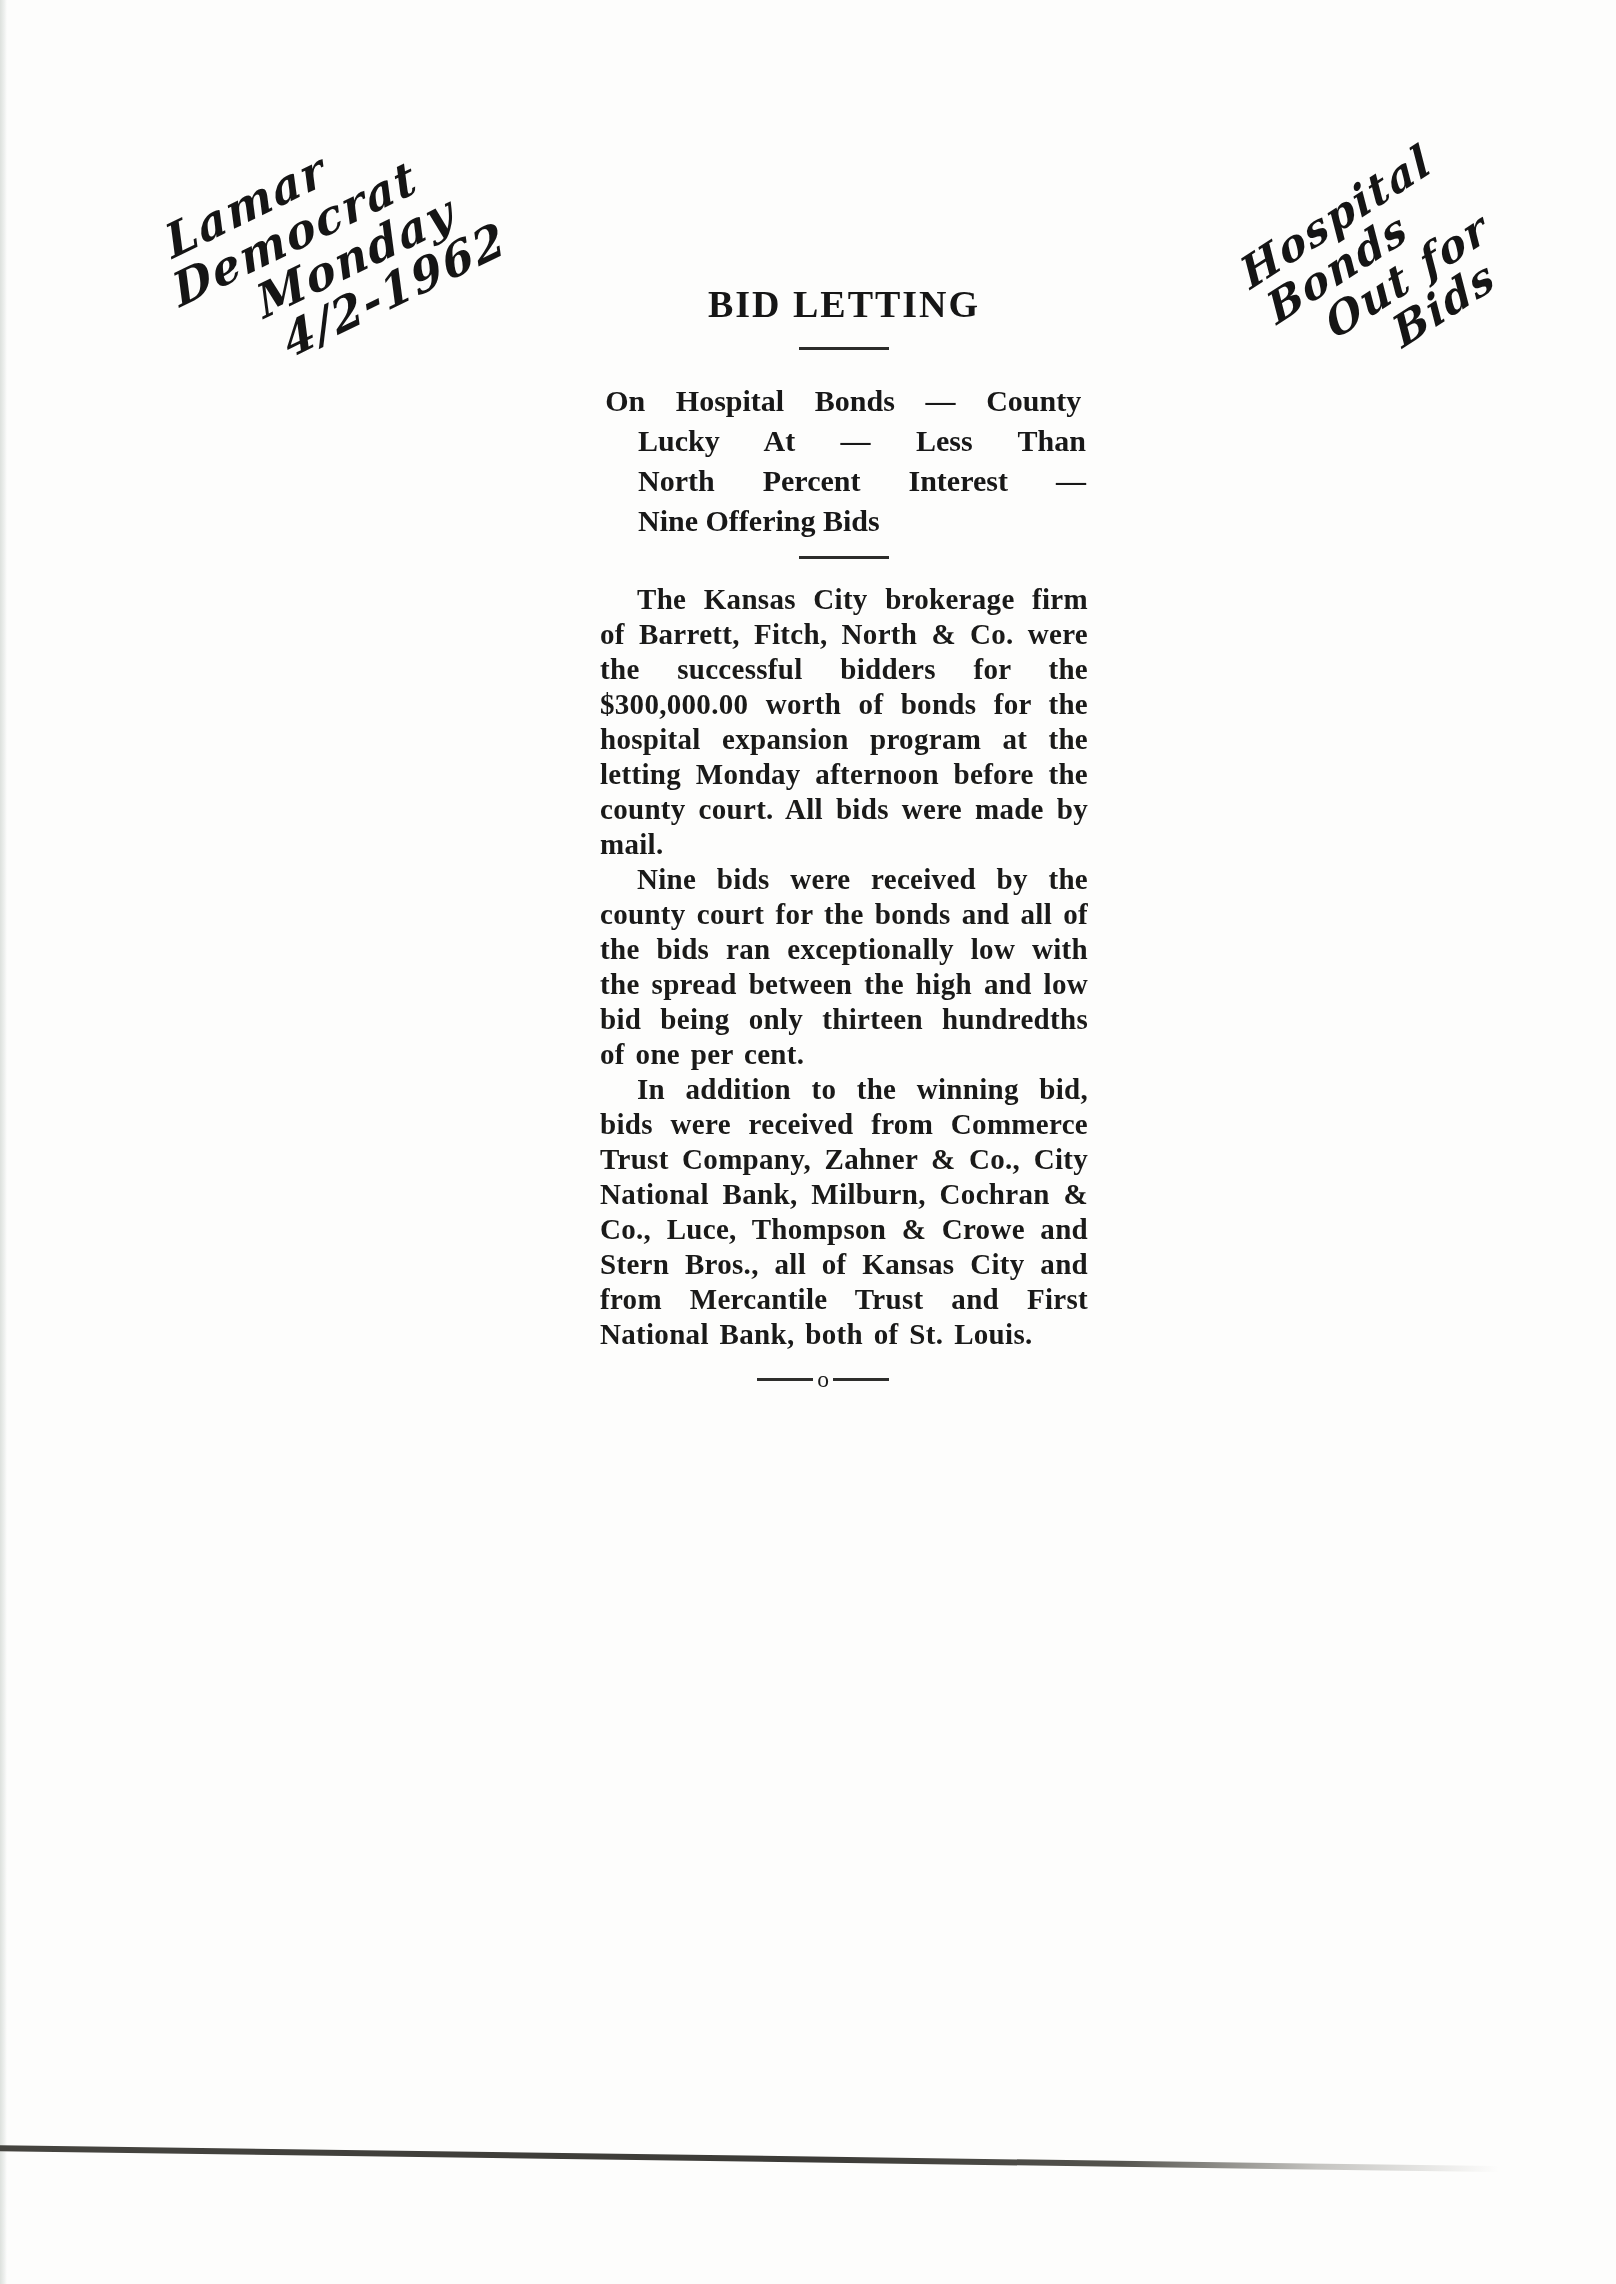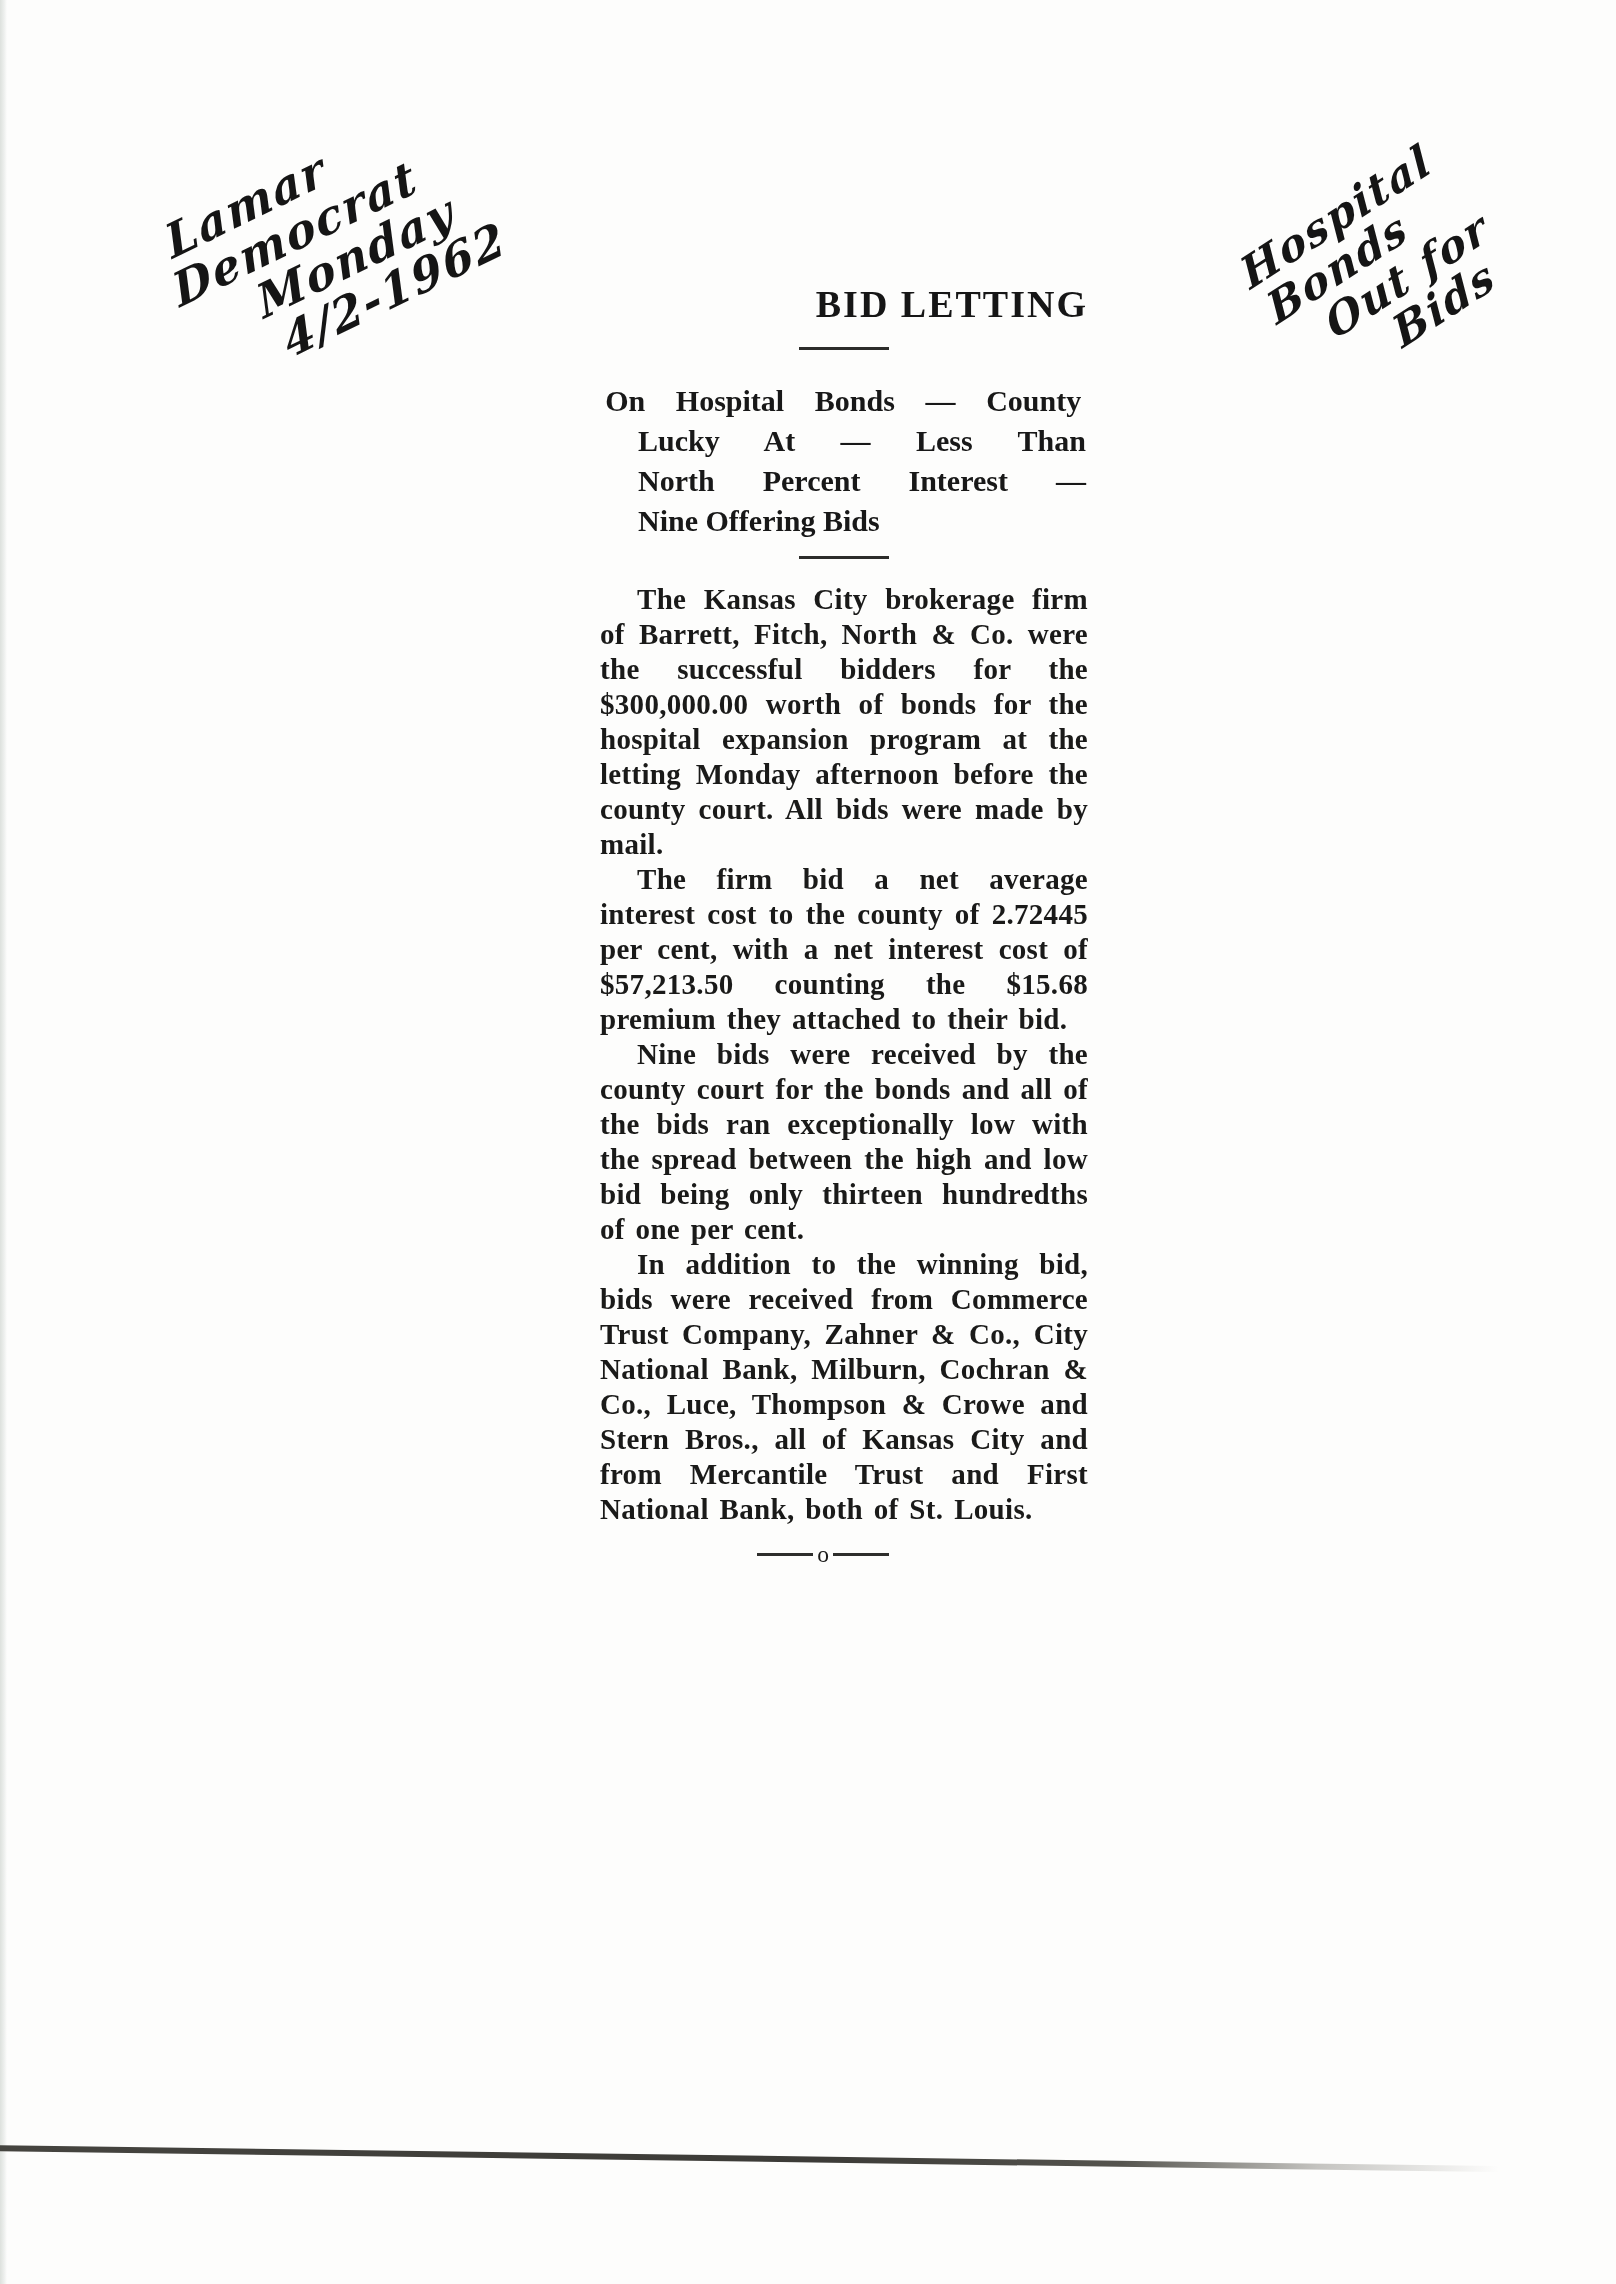--- a/index.html
+++ b/index.html
@@ -68,21 +68,21 @@
   .note-right .l3 { margin-left: 56px; }
   .note-right .l4 { margin-left: 114px; }
 
   
   .column {
     position: absolute;
     left: 600px; top: 282px;
     width: 488px;
   }
   .headline {
-    text-align: right;
+    text-align: center;
     font-size: 38px;
     font-weight: 700;
     letter-spacing: 2px;
     white-space: nowrap;
     color: #161616;
   }
   .rule {
     height: 3.3px;
     background: #2c2c2a;
     margin: 0 auto;
@@ -165,21 +165,20 @@
     <div class="subhead">
       <div class="subhead-line first">On Hospital Bonds — County</div>
       <div class="subhead-line">Lucky At — Less Than</div>
       <div class="subhead-line">North Percent Interest —</div>
       <div class="subhead-line last">Nine Offering Bids</div>
     </div>
     <div class="rule r2"></div>
 
     <div class="body-text">
       <p>The Kansas City brokerage firm of Barrett, Fitch, North &amp; Co. were the successful bidders for the $300,000.00 worth of bonds for the hospital expansion program at the letting Monday afternoon before the county court. All bids were made by mail.</p>
-      <p>The firm bid a net average interest cost to the county of 2.72445 per cent, with a net interest cost of $57,213.50 counting the $15.68 premium they attached to their bid.</p>
       <p>Nine bids were received by the county court for the bonds and all of the bids ran exceptionally low with the spread between the high and low bid being only thirteen hundredths of one per cent.</p>
       <p>In addition to the winning bid, bids were received from Commerce Trust Company, Zahner &amp; Co., City National Bank, Milburn, Cochran &amp; Co., Luce, Thompson &amp; Crowe and Stern Bros., all of Kansas City and from Mercantile Trust and First National Bank, both of St. Louis.</p>
     </div>
 
     <div class="end-divider">
       <span class="bar"></span>
       <span class="o-mark">o</span>
       <span class="bar"></span>
     </div>
   </div>

